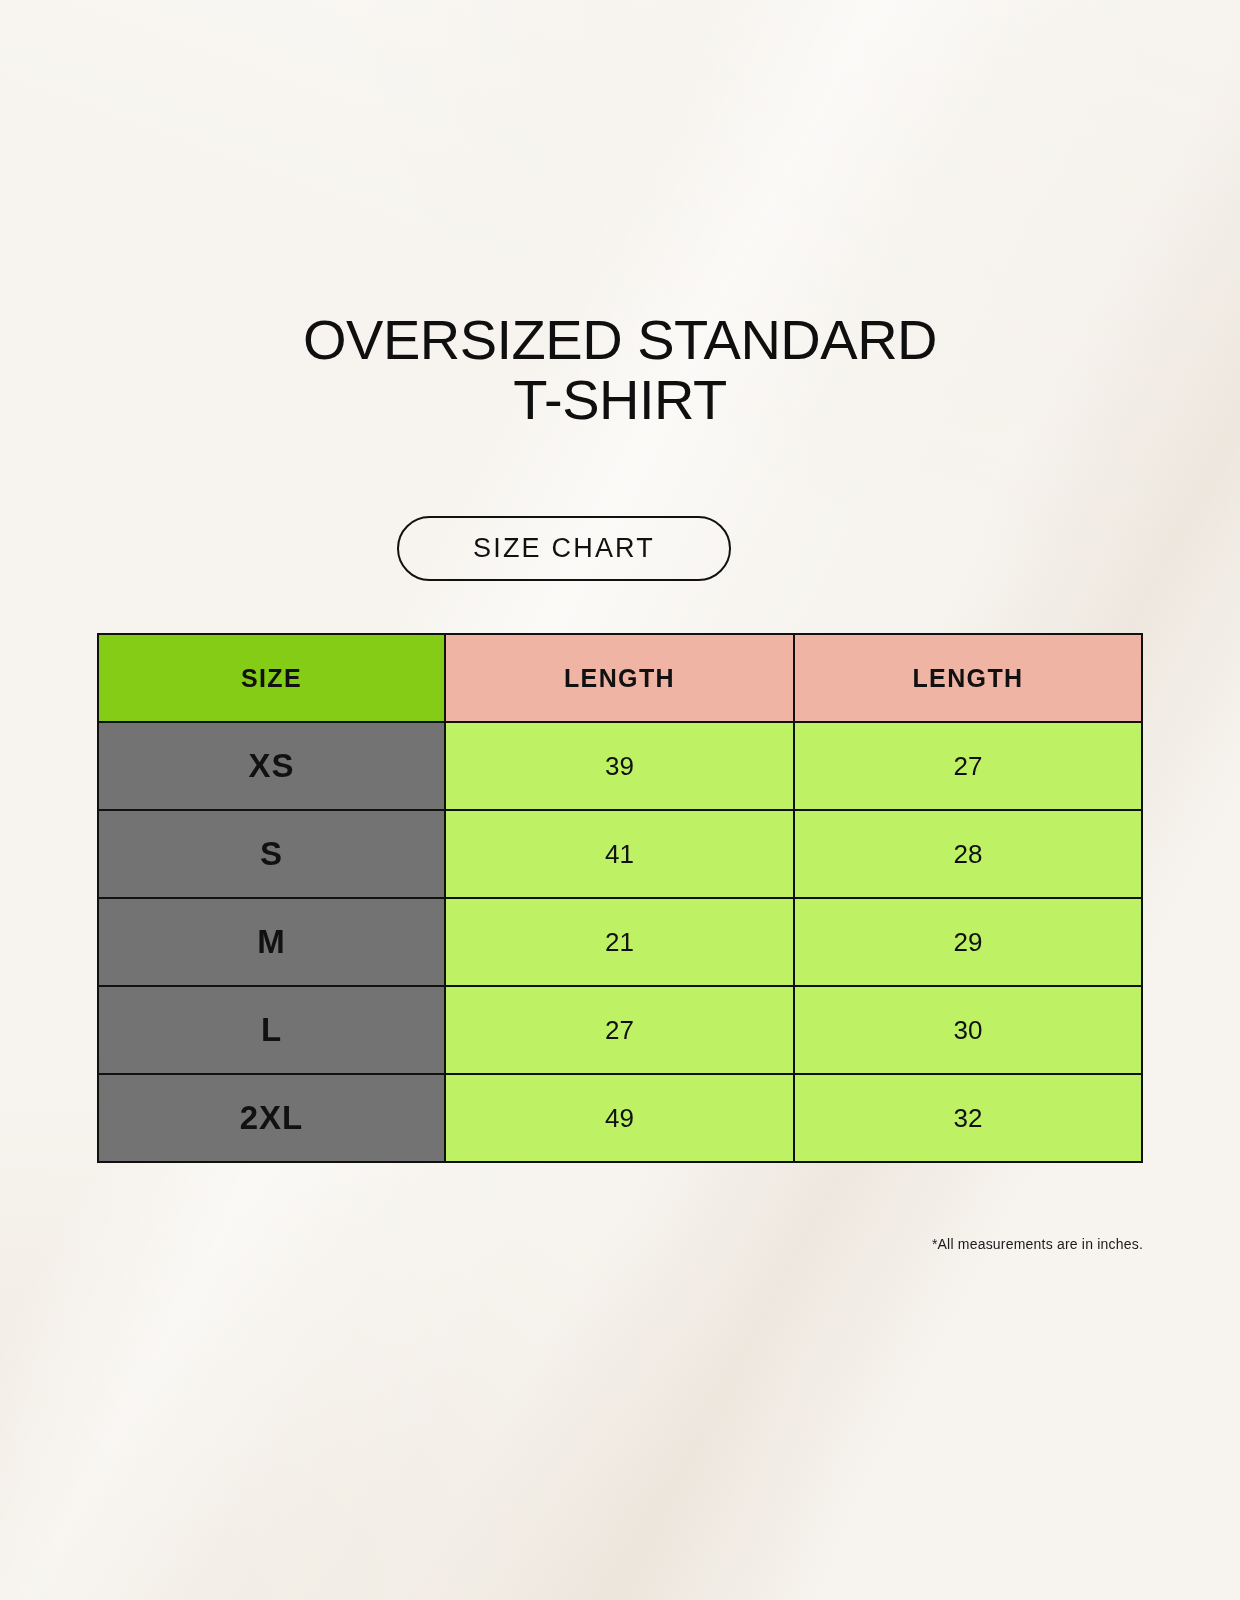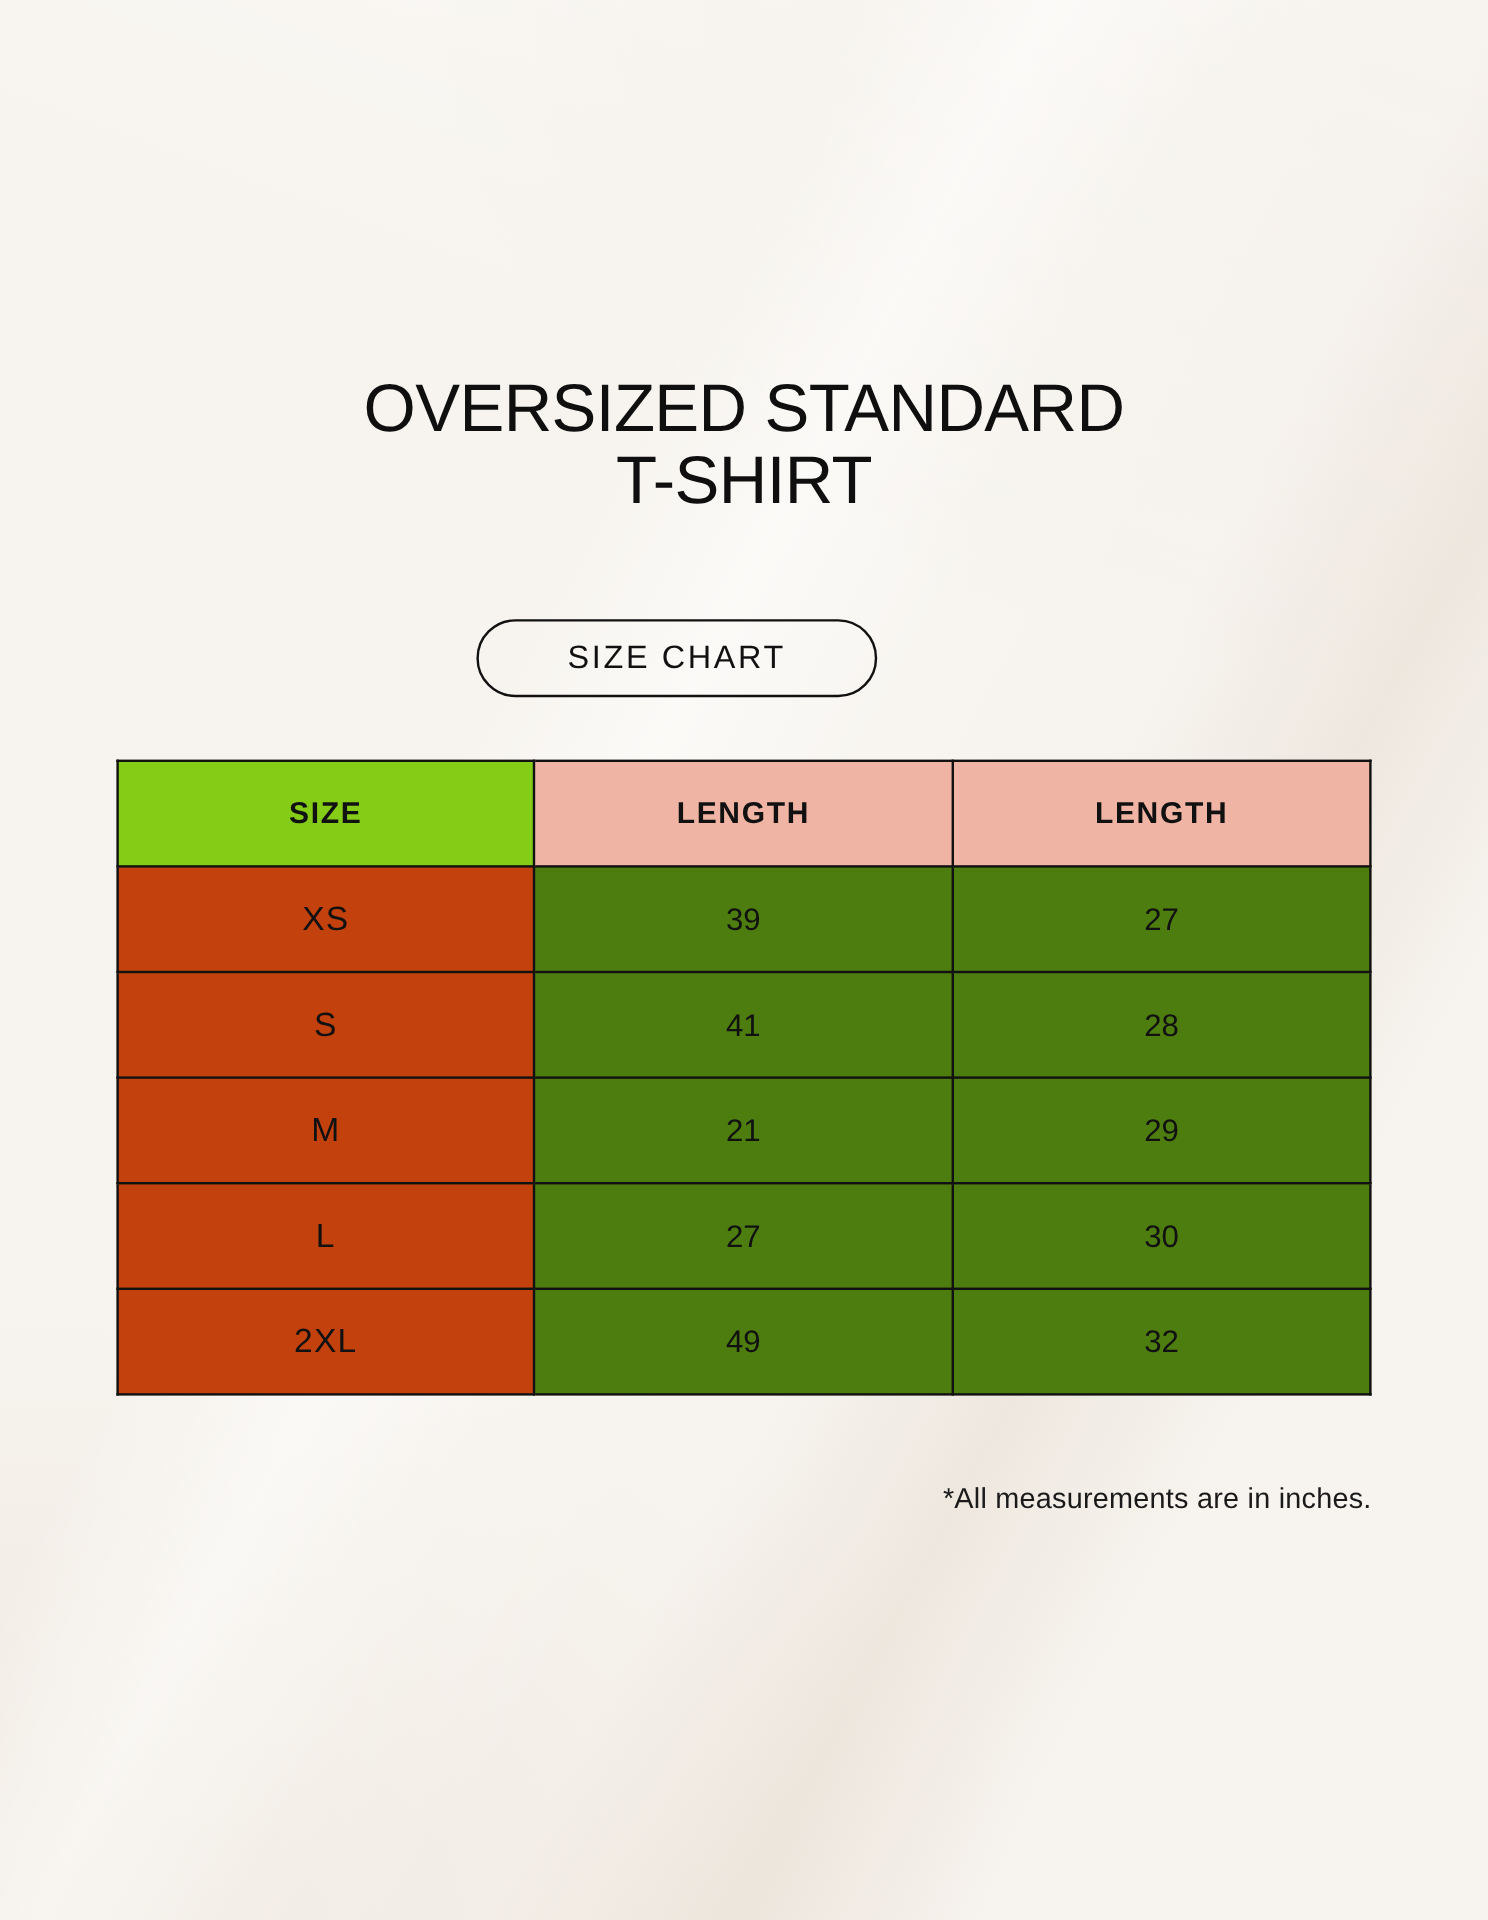--- a/index.html
+++ b/index.html
@@ -96,38 +96,38 @@
     letter-spacing: 1.4px;
   }
   col.col-size { width: 341px; }
   col.col-chest { width: 343px; }
   col.col-length { width: 342px; }
 
   th.head-size { background: #84cc16; }
   th.head-chest, th.head-length { background: #f0b4a4; }
 
   td.cell-size {
-    background: #c2410c;
-    font-size: 28px;
-    font-weight: normal;
+    background: #737373;
+    font-size: 33px;
+    font-weight: bold;
     letter-spacing: 1px;
   }
   td.cell-val {
-    background: #4d7c0f;
+    background: #bef264;
     font-size: 26px;
     font-weight: 400;
   }
 
   .footnote {
     position: absolute;
     top: 1236px;
     left: 97px;
     width: 1046px;
     text-align: right;
-    font-size: 24px;
+    font-size: 14px;
     letter-spacing: 0.2px;
     color: #1a1a1a;
     font-weight: 500;
   }
 </style>
 </head>
 <body>
 
 <div class="page">
   <div class="bg-wash"></div>

